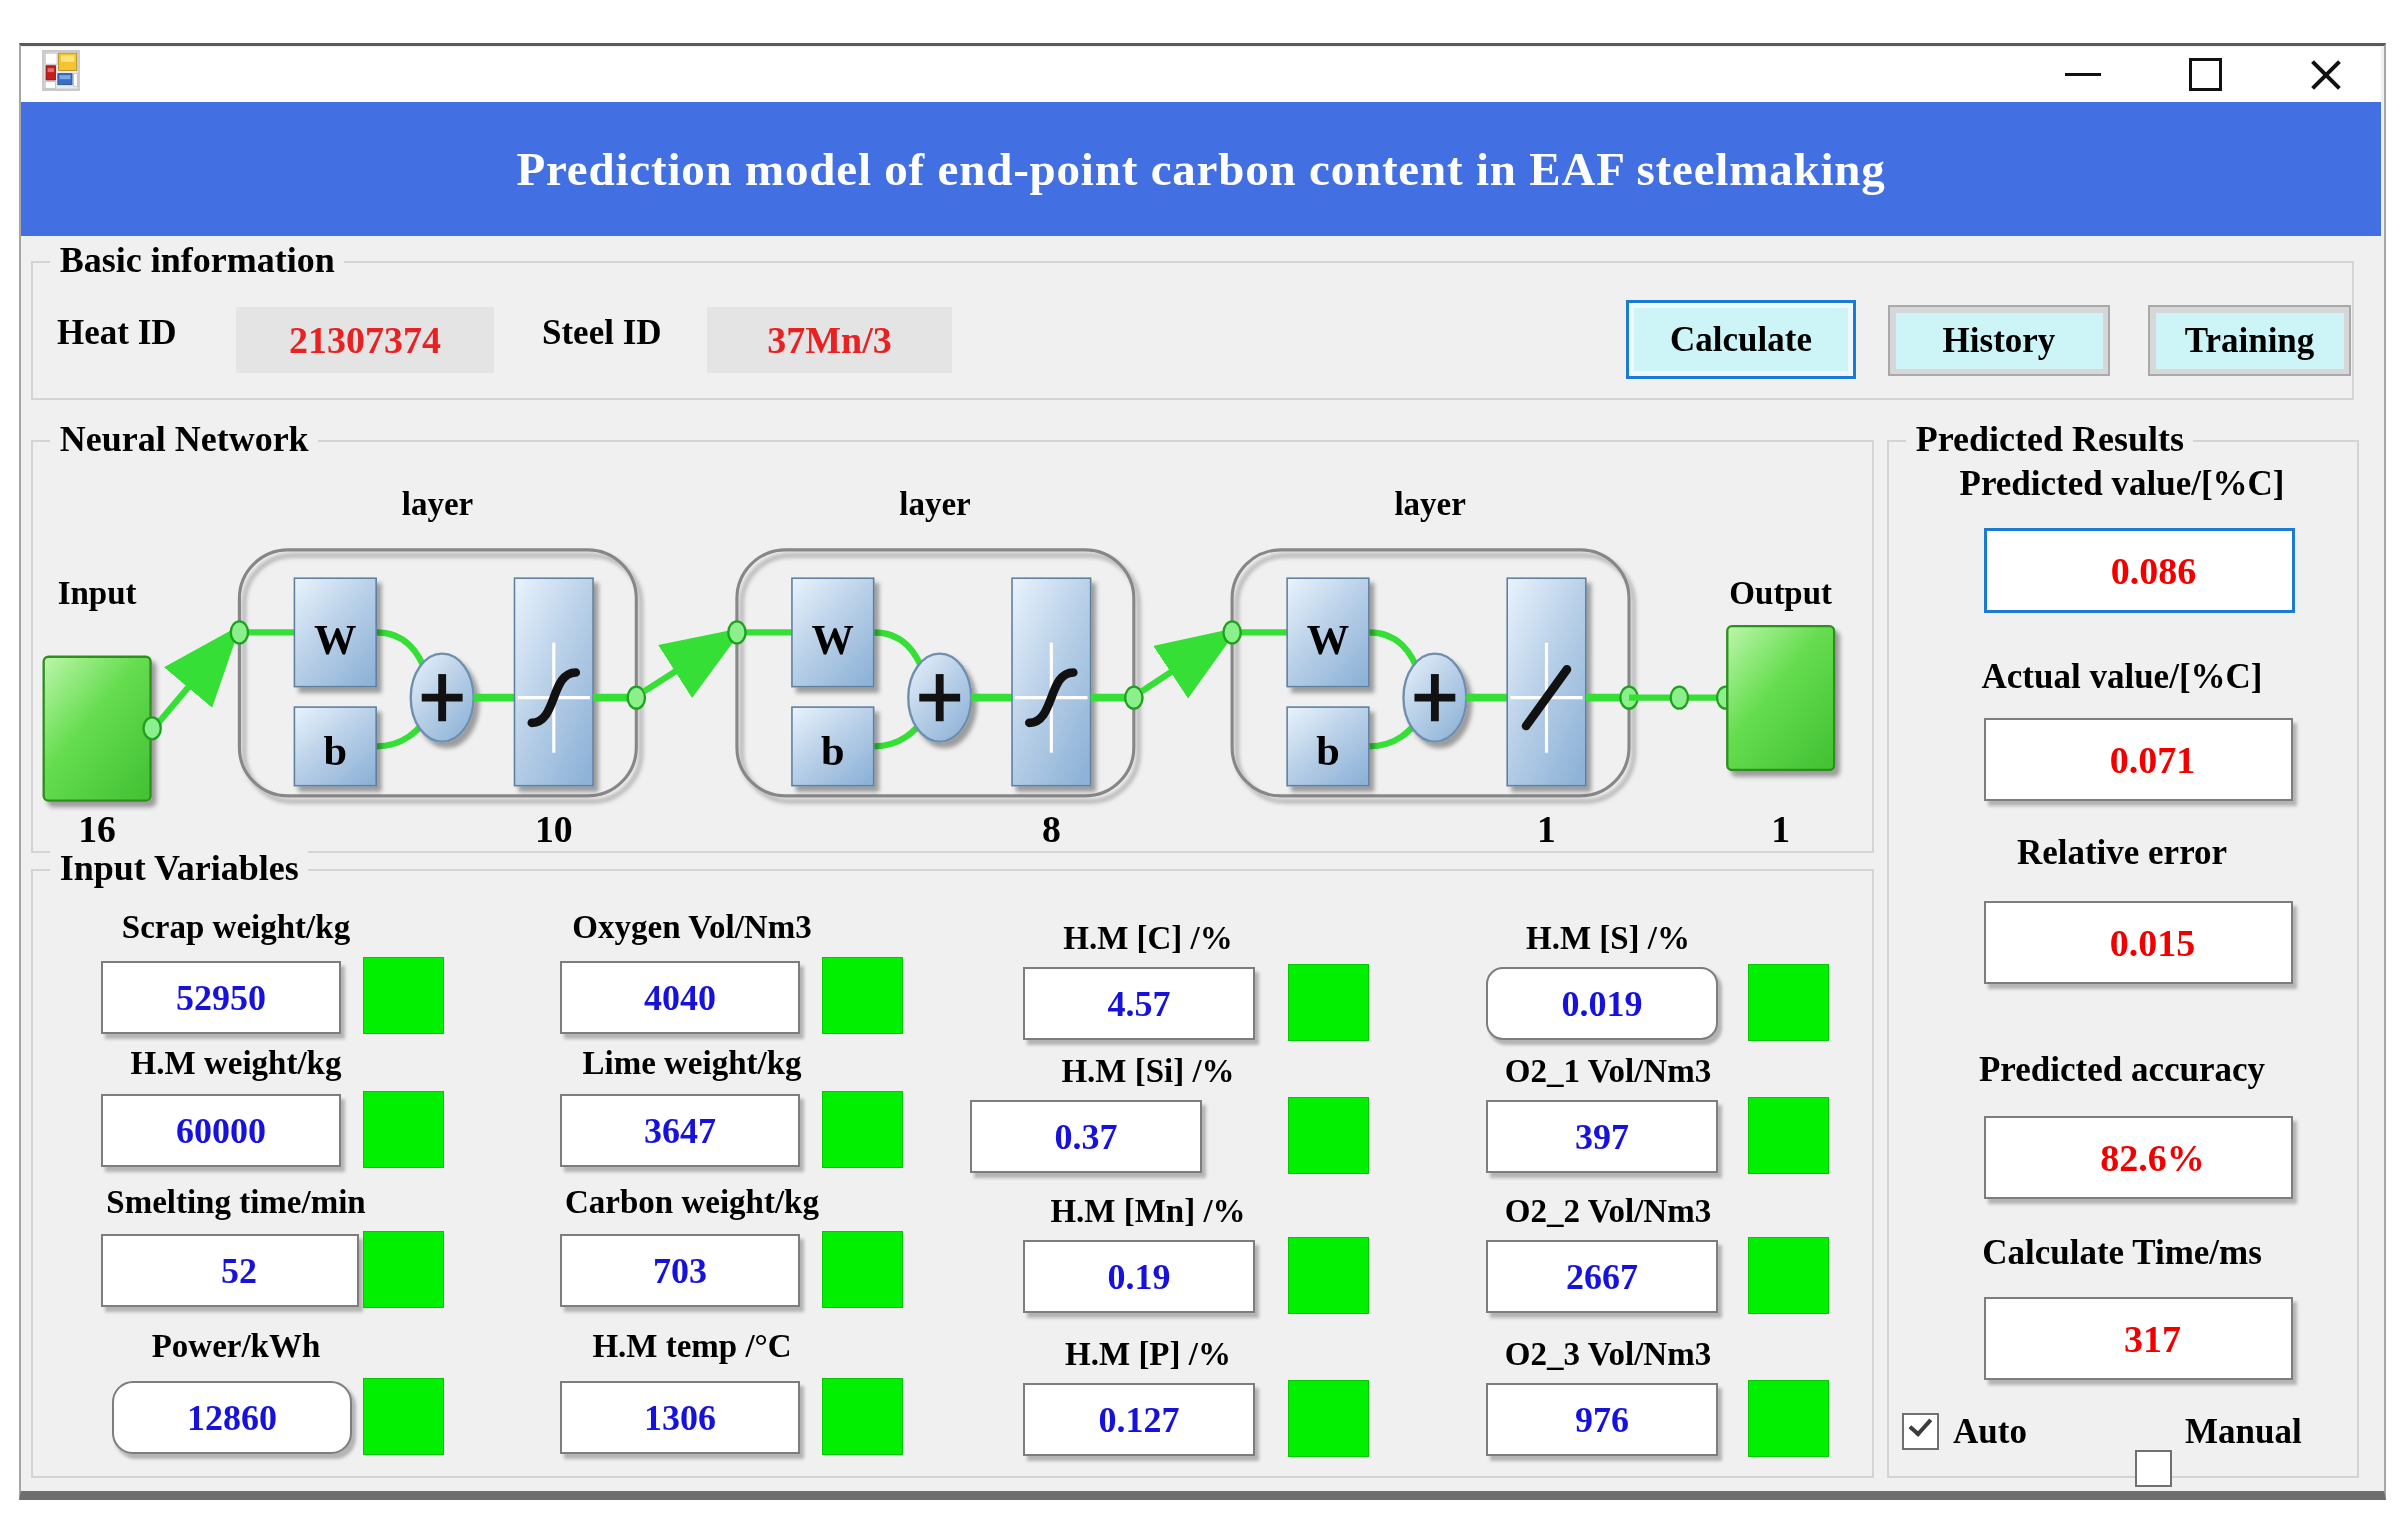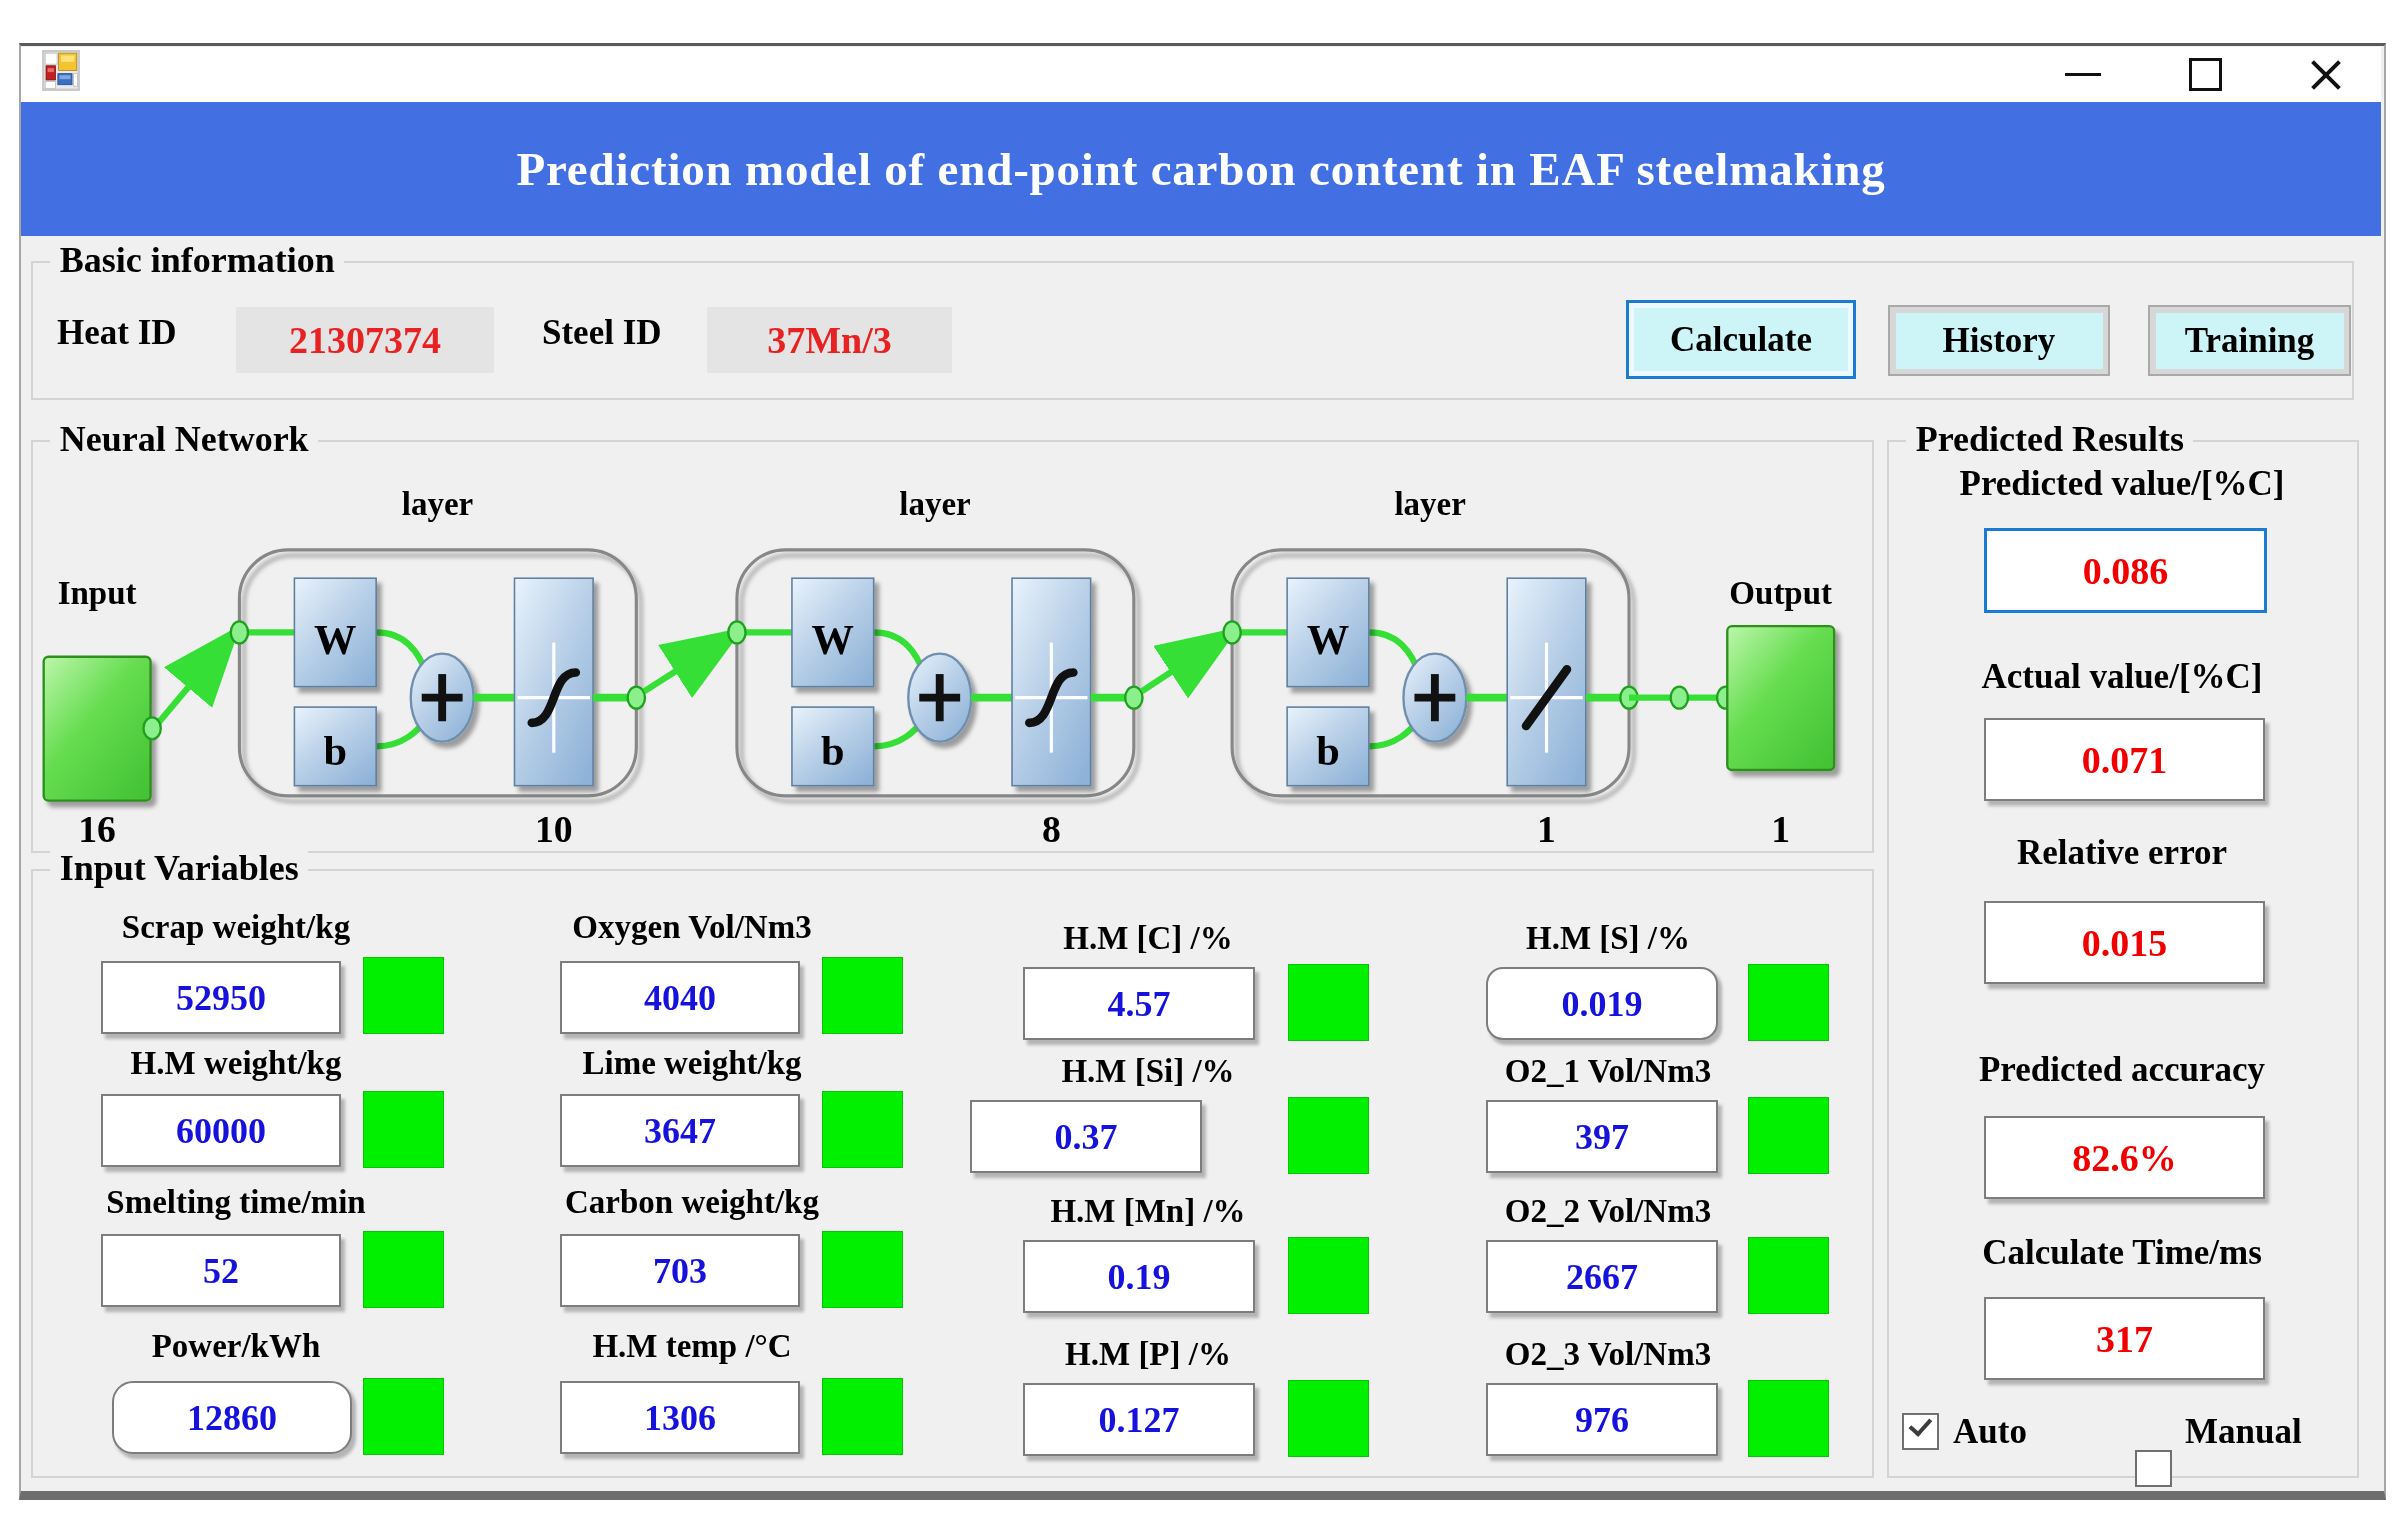--- a/index.html
+++ b/index.html
@@ -30,21 +30,21 @@
   
   .gb{border:2.4px solid #d4d4d4;background:transparent;}
   .gb-title{position:absolute;top:-23.6px;left:17.3px;background:#f0f0f0;padding:0 9.4px;
     font-size:36px;font-weight:bold;color:#000;white-space:nowrap;}
   
   .lbl{font-size:33px;font-weight:bold;color:#000;white-space:nowrap;}
   .center{transform:translateX(-50%);}
   .vbox{background:#fff;border:2.4px solid #7d7d7d;display:flex;align-items:center;justify-content:center;
     font-weight:bold;box-shadow:3.9px 4.7px 3.1px rgba(0,0,0,0.25);}
   .vbox.bluetxt{color:#1612dc;font-size:36px;}
-  .vbox.redtxt{color:#f20000;font-size:38px;}
+  .vbox.redtxt{color:#f20000;font-size:38px;padding-left:28px;}
   .vbox.focus{border:3.1px solid #1b7ad2;box-shadow:none;}
   .idbox{background:#e4e4e4;display:flex;align-items:center;justify-content:center;
     color:#e82222;font-size:38px;font-weight:bold;}
   .indicator{background:#00f000;border:0.8px solid #08c508;}
   
   .btn{background:#d7d7d7;border:2.4px solid #a9a9a9;padding:5.5px;cursor:pointer;box-sizing:border-box;}
   .btn .inner{width:100%;height:100%;background:#cdf5f8;display:flex;align-items:center;justify-content:center;
     font-size:35px;font-weight:bold;color:#000;font-family:"Liberation Serif","DejaVu Serif",serif;text-align:right;}
   .btn.focus{border:3.1px solid #1b7ad2;background:#eef9ff;padding:4.7px;}
   
@@ -226,21 +226,21 @@
 
 <span class="abs lbl center" style="left:236px;top:909px;">Scrap weight/kg</span>
 <div class="abs vbox bluetxt" style="left:101px;top:961px;width:236px;height:69px;">52950</div>
 <div class="abs indicator" style="left:363px;top:957px;width:79px;height:75px;"></div>
 
 <span class="abs lbl center" style="left:236px;top:1045px;">H.M weight/kg</span>
 <div class="abs vbox bluetxt" style="left:101px;top:1094px;width:236px;height:69px;">60000</div>
 <div class="abs indicator" style="left:363px;top:1091px;width:79px;height:75px;"></div>
 
 <span class="abs lbl center" style="left:236px;top:1184px;">Smelting time/min</span>
-<div class="abs vbox bluetxt" style="left:101px;top:1234px;width:236px;height:69px;">52</div>
+<div class="abs vbox bluetxt" style="left:101px;top:1234px;width:236px;height:69px;padding-left:18px;">52</div>
 <div class="abs indicator" style="left:363px;top:1231px;width:79px;height:75px;"></div>
 
 <span class="abs lbl center" style="left:236px;top:1328px;">Power/kWh</span>
 <div class="abs vbox bluetxt" style="left:112px;top:1381px;width:236px;height:69px;border-radius:21px;">12860</div>
 <div class="abs indicator" style="left:363px;top:1378px;width:79px;height:75px;"></div>
 
 <span class="abs lbl center" style="left:692px;top:909px;">Oxygen Vol/Nm3</span>
 <div class="abs vbox bluetxt" style="left:560px;top:961px;width:236px;height:69px;">4040</div>
 <div class="abs indicator" style="left:822px;top:957px;width:79px;height:75px;"></div>
 

